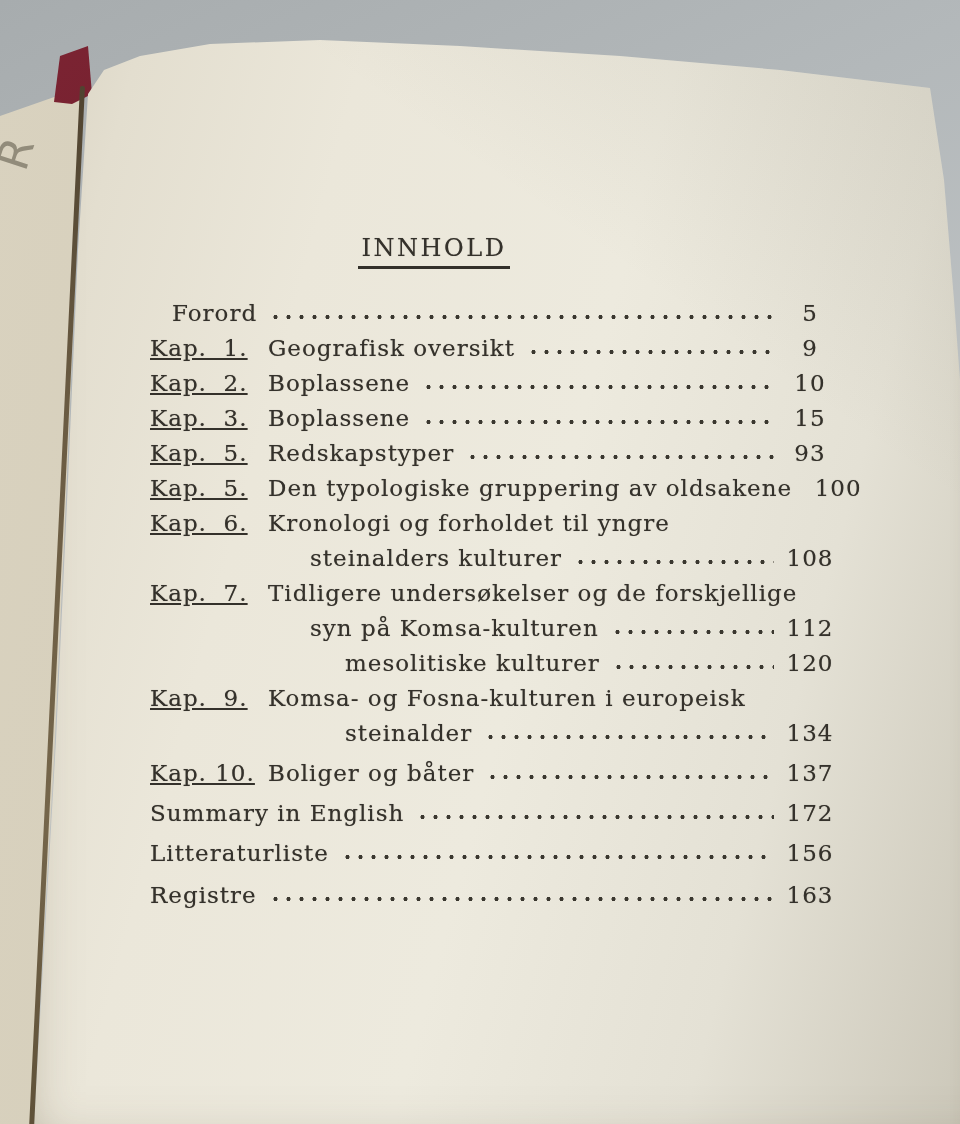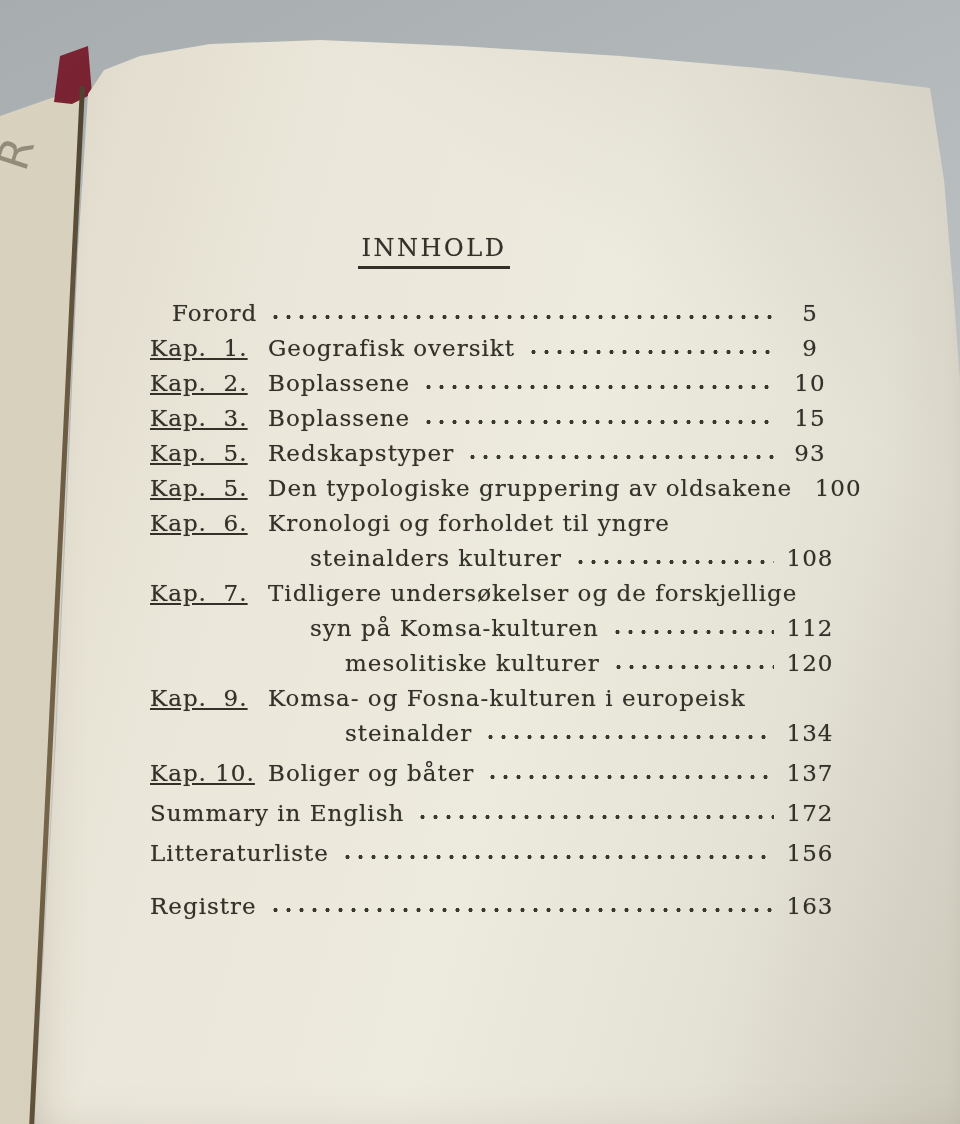--- a/index.html
+++ b/index.html
@@ -64,21 +64,21 @@
   .line2-a{padding-left:160px;}
   .line2-b{padding-left:195px;}
   .leader{
     flex:1;align-self:stretch;margin:0 8px 0 10px;
     background-image:radial-gradient(circle,#3a372f 1.8px,rgba(0,0,0,0) 2.3px);
     background-size:13px 10px;background-repeat:repeat-x;
     background-position:2px calc(100% - 8px);
   }
   .page-num{flex:none;min-width:56px;text-align:center;}
   .gap{margin-top:5px;}
-  .gap-lg{margin-top:18px;}
+  .gap-lg{margin-top:7px;}
 </style>
 </head>
 <body>
 
 <div class="photo">
   <div class="endpaper"></div>
   <div class="spine-sliver"></div>
   <div class="page"></div>
   <div class="gutter"></div>
   <div class="pencil-mark">R</div>

